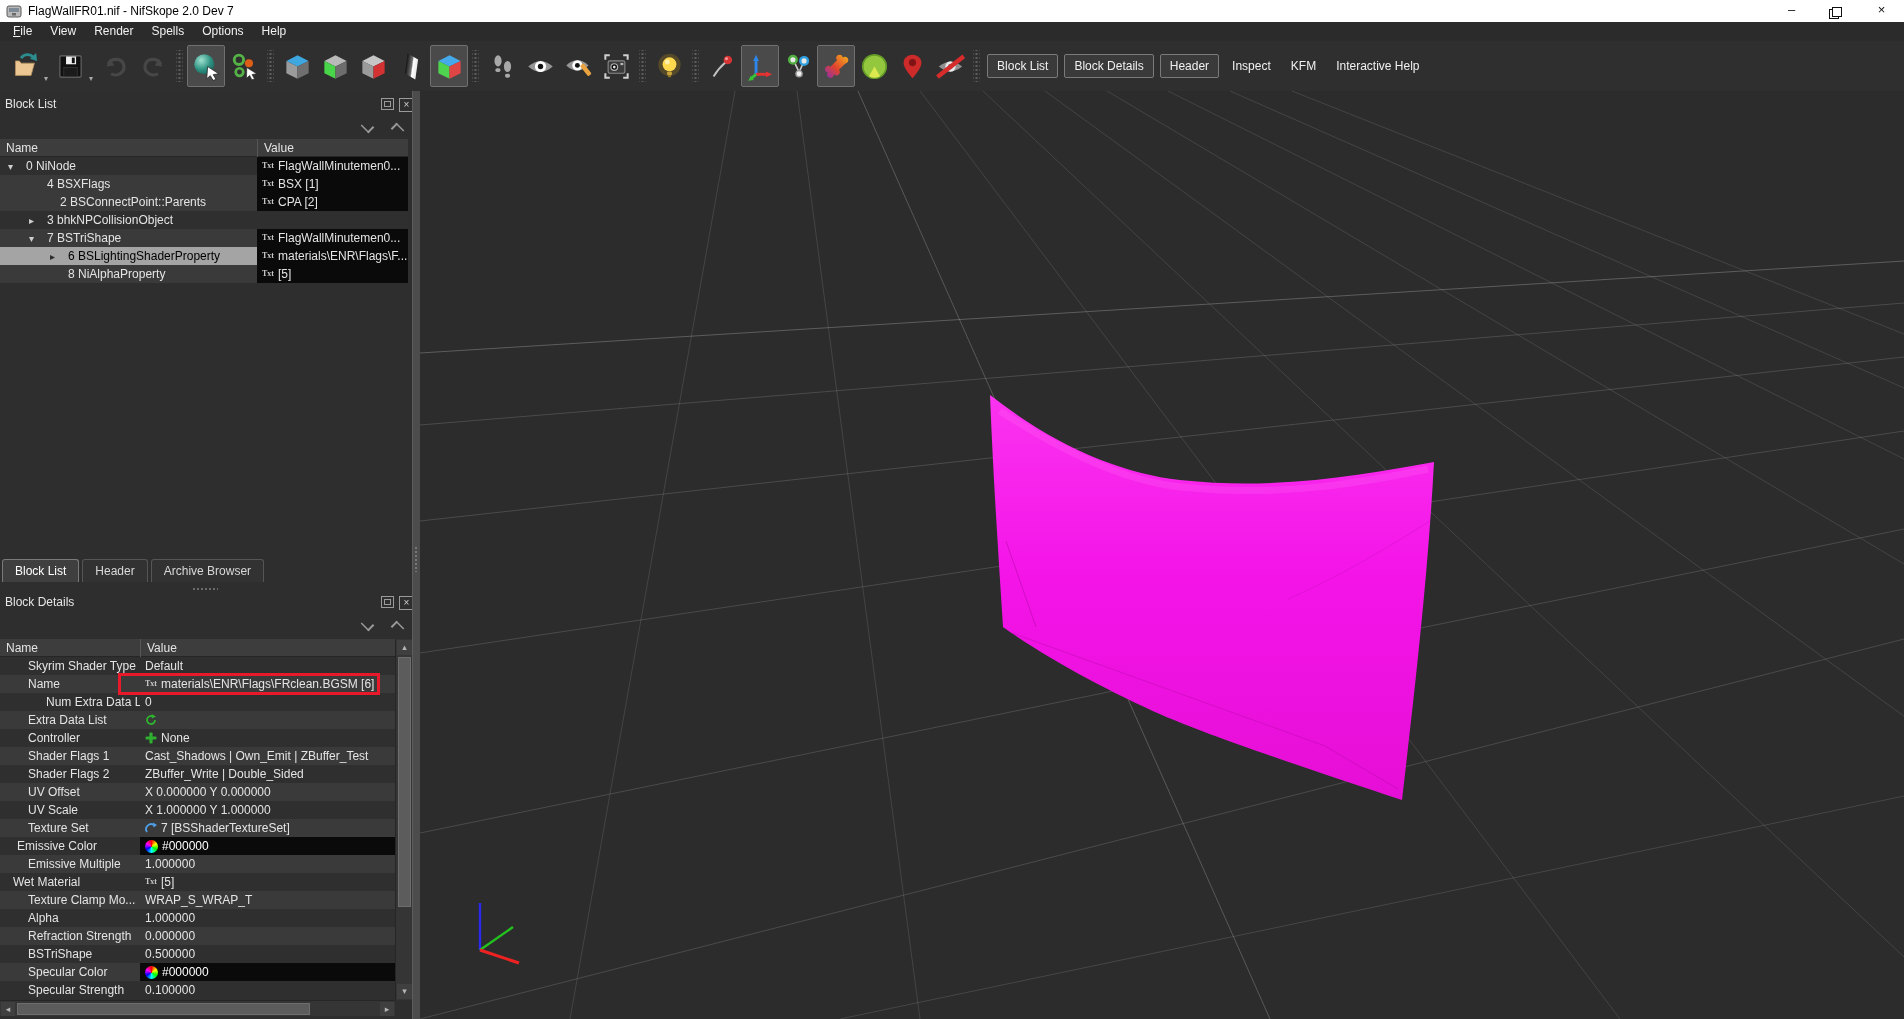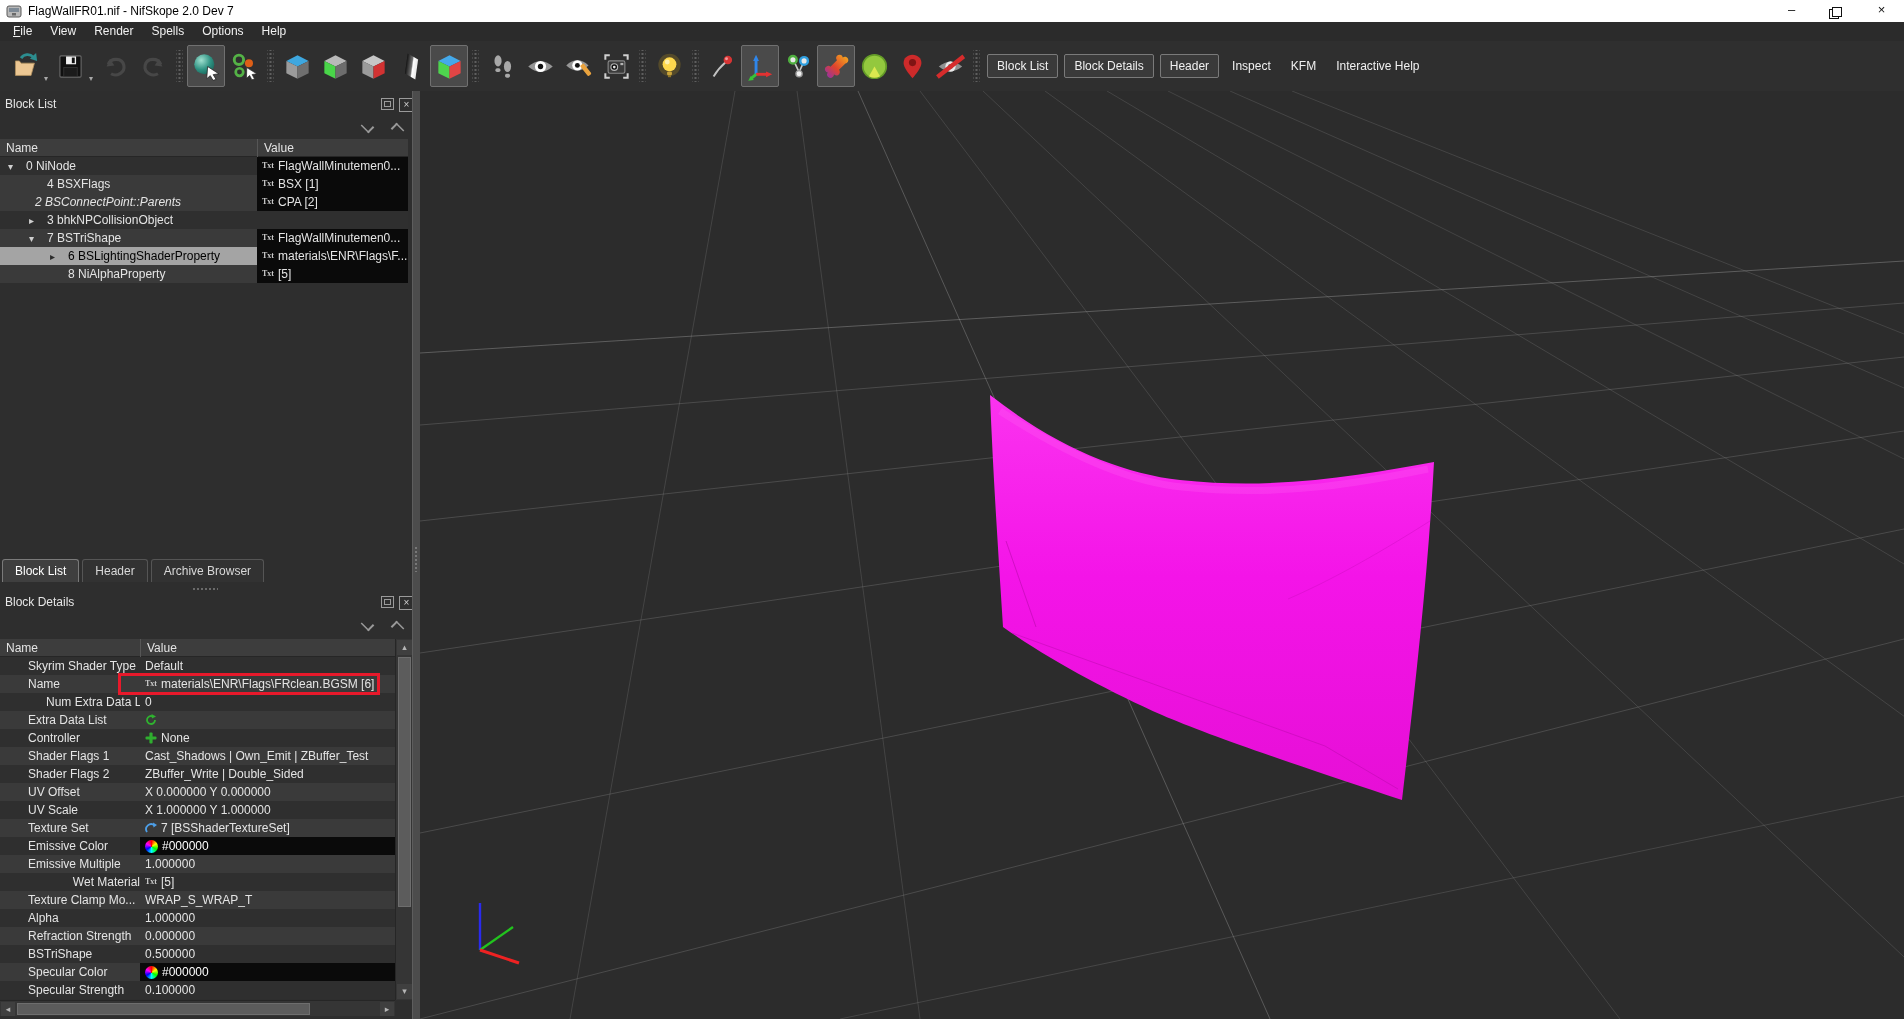--- a/index.html
+++ b/index.html
@@ -352,21 +352,21 @@
             </div>
           </div>
           <div class="trow alt" style="top: 18px;">
             <div class="cell-name" style="width: 257px; padding-left: 29px;"><span class="tree-arrow"></span><span>4 BSXFlags</span></div>
             <div class="cell-val valblack" style="left: 257px; right: 0px;">
               <span class="txt-ico">Txt</span>
               <span>BSX [1]</span>
             </div>
           </div>
           <div class="trow alt" style="top: 36px;">
-            <div class="cell-name" style="width: 281px; padding-left: 17px; font-style: italic;"><span class="tree-arrow"></span><span>2 BSConnectPoint::Parents</span></div>
+            <div class="cell-name" style="width: 281px; padding-left: 42px;"><span class="tree-arrow"></span><span>2 BSConnectPoint::Parents</span></div>
             <div class="cell-val valblack" style="left: 257px; right: 0px;">
               <span class="txt-ico">Txt</span>
               <span>CPA [2]</span>
             </div>
           </div>
           <div class="trow" style="top: 54px;">
             <div class="cell-name" style="width: 257px; padding-left: 29px;"><span class="tree-arrow">▸</span><span>3 bhkNPCollisionObject</span></div>
           </div>
           <div class="trow alt" style="top: 72px;">
             <div class="cell-name" style="width: 257px; padding-left: 29px;"><span class="tree-arrow">▾</span><span>7 BSTriShape</span></div>
@@ -483,34 +483,34 @@
             <div class="cell-name" style="width: 140px; padding-left: 28px;"><span>Texture Set</span></div>
             <div class="cell-val" style="left: 140px; right: 0px;">
               <svg width="12" height="12" viewBox="0 0 12 12">
                 <path d="M2 10 A5 5 0 0 1 9.5 3.5" fill="none" stroke="#4d9fe8" stroke-width="1.8"></path>
                 <path d="M8 0.5 L12 3 L8.5 5.5 Z" fill="#4d9fe8"></path>
               </svg>
               <span>7 [BSShaderTextureSet]</span>
             </div>
           </div>
           <div class="trow" style="top: 180px;">
-            <div class="cell-name" style="width: 140px; padding-left: 28px;"><span>Emissive Color</span></div>
+            <div class="cell-name" style="width: 140px; padding-left: 17px;"><span>Emissive Color</span></div>
             <div class="cell-val valblack" style="left: 140px; right: 0px; color: rgb(255, 255, 255);">
               <span class="cwheel"></span>
               <span>#000000</span>
             </div>
           </div>
           <div class="trow alt" style="top: 198px;">
             <div class="cell-name" style="width: 140px; padding-left: 28px;"><span>Emissive Multiple</span></div>
             <div class="cell-val" style="left: 140px; right: 0px;">
               <span>1.000000</span>
             </div>
           </div>
           <div class="trow" style="top: 216px;">
-            <div class="cell-name" style="width: 140px; padding-left: 39px; text-align: right;"><span>Wet Material</span></div>
+            <div class="cell-name" style="width: 140px; padding-left: 13px;"><span>Wet Material</span></div>
             <div class="cell-val" style="left: 140px; right: 0px;">
               <span class="txt-ico">Txt</span>
               <span>[5]</span>
             </div>
           </div>
           <div class="trow alt" style="top: 234px;">
             <div class="cell-name" style="width: 140px; padding-left: 28px;"><span>Texture Clamp Mo...</span></div>
             <div class="cell-val" style="left: 140px; right: 0px;">
               <span>WRAP_S_WRAP_T</span>
             </div>

